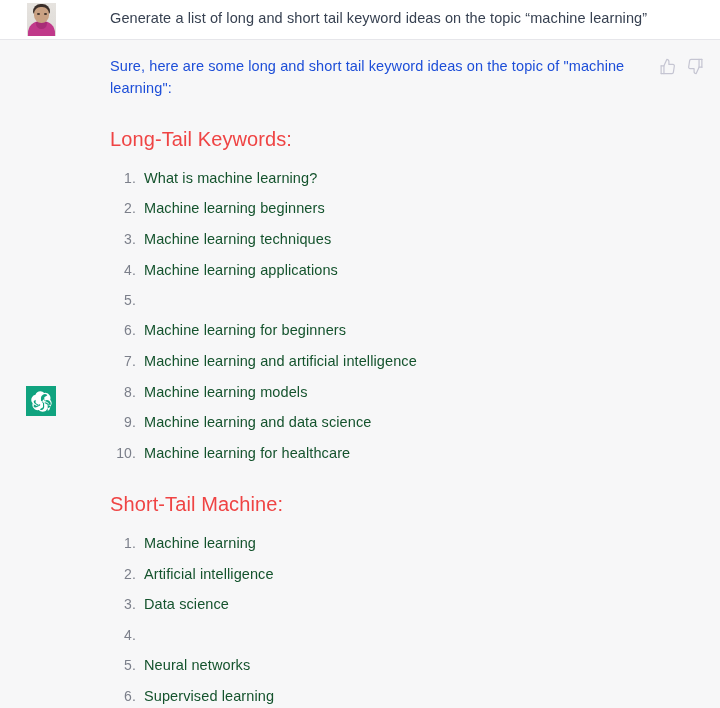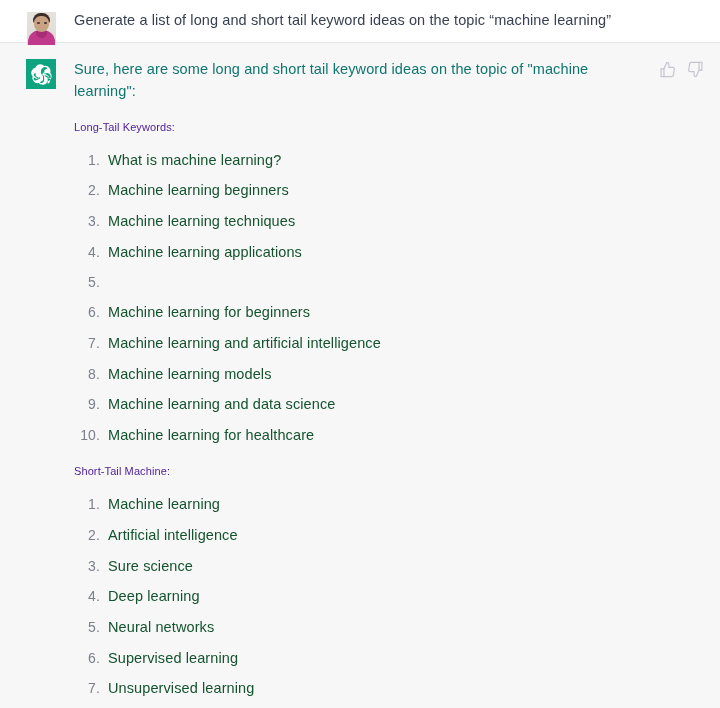--- a/index.html
+++ b/index.html
@@ -20,21 +20,22 @@
     width: 720px;
     height: 708px;
     display: flex;
     flex-direction: column;
   }
 
   .turn {
     width: 100%;
     box-sizing: border-box;
     display: flex;
-    align-items: flex-start;
+    align-items: center;
+    gap: 36px;
   }
 
   .turn-user {
     background: #ffffff;
     border-bottom: 1px solid #e6e6ea;
     padding: 10px 0 12px 0;
     min-height: 40px;
   }
 
   .turn-assistant {
@@ -151,21 +152,21 @@
   .assistant-head {
     display: flex;
     align-items: flex-start;
     justify-content: space-between;
     gap: 12px;
   }
 
   .intro-line {
     font-size: 14.5px;
     line-height: 1.5;
-    color: #0f766e;
+    color: #1d4ed8;
     letter-spacing: 0.1px;
     padding-top: 2px;
   }
 
   .feedback {
     display: flex;
     gap: 11px;
     align-items: center;
     padding-top: 4px;
     flex: none;
@@ -174,24 +175,24 @@
     width: 17px;
     height: 17px;
     color: #c5c5d2;
     cursor: pointer;
     display: block;
   }
   .fb-btn svg { display: block; }
 
   
   .section-label {
-    font-size: 11px;
-    color: #4c1d95;
+    font-size: 20px;
+    color: #ef4444;
     letter-spacing: 0.1px;
-    margin-top: 18px;
+    margin-top: 28px;
   }
 
   ol.kw-list {
     list-style: none;
     margin: 16px 0 0 0;
     padding: 0;
   }
   ol.kw-list li {
     display: flex;
     align-items: baseline;
@@ -320,25 +321,24 @@
         <li>
             <span class="num">1.</span>
             <span class="txt">Machine learning</span>
           </li>
         <li>
             <span class="num">2.</span>
             <span class="txt">Artificial intelligence</span>
           </li>
         <li>
             <span class="num">3.</span>
-            <span class="txt">Sure science</span>
+            <span class="txt">Data science</span>
           </li>
         <li>
             <span class="num">4.</span>
-            <span class="txt">Deep learning</span>
           </li>
         <li>
             <span class="num">5.</span>
             <span class="txt">Neural networks</span>
           </li>
         <li>
             <span class="num">6.</span>
             <span class="txt">Supervised learning</span>
           </li>
         <li>

